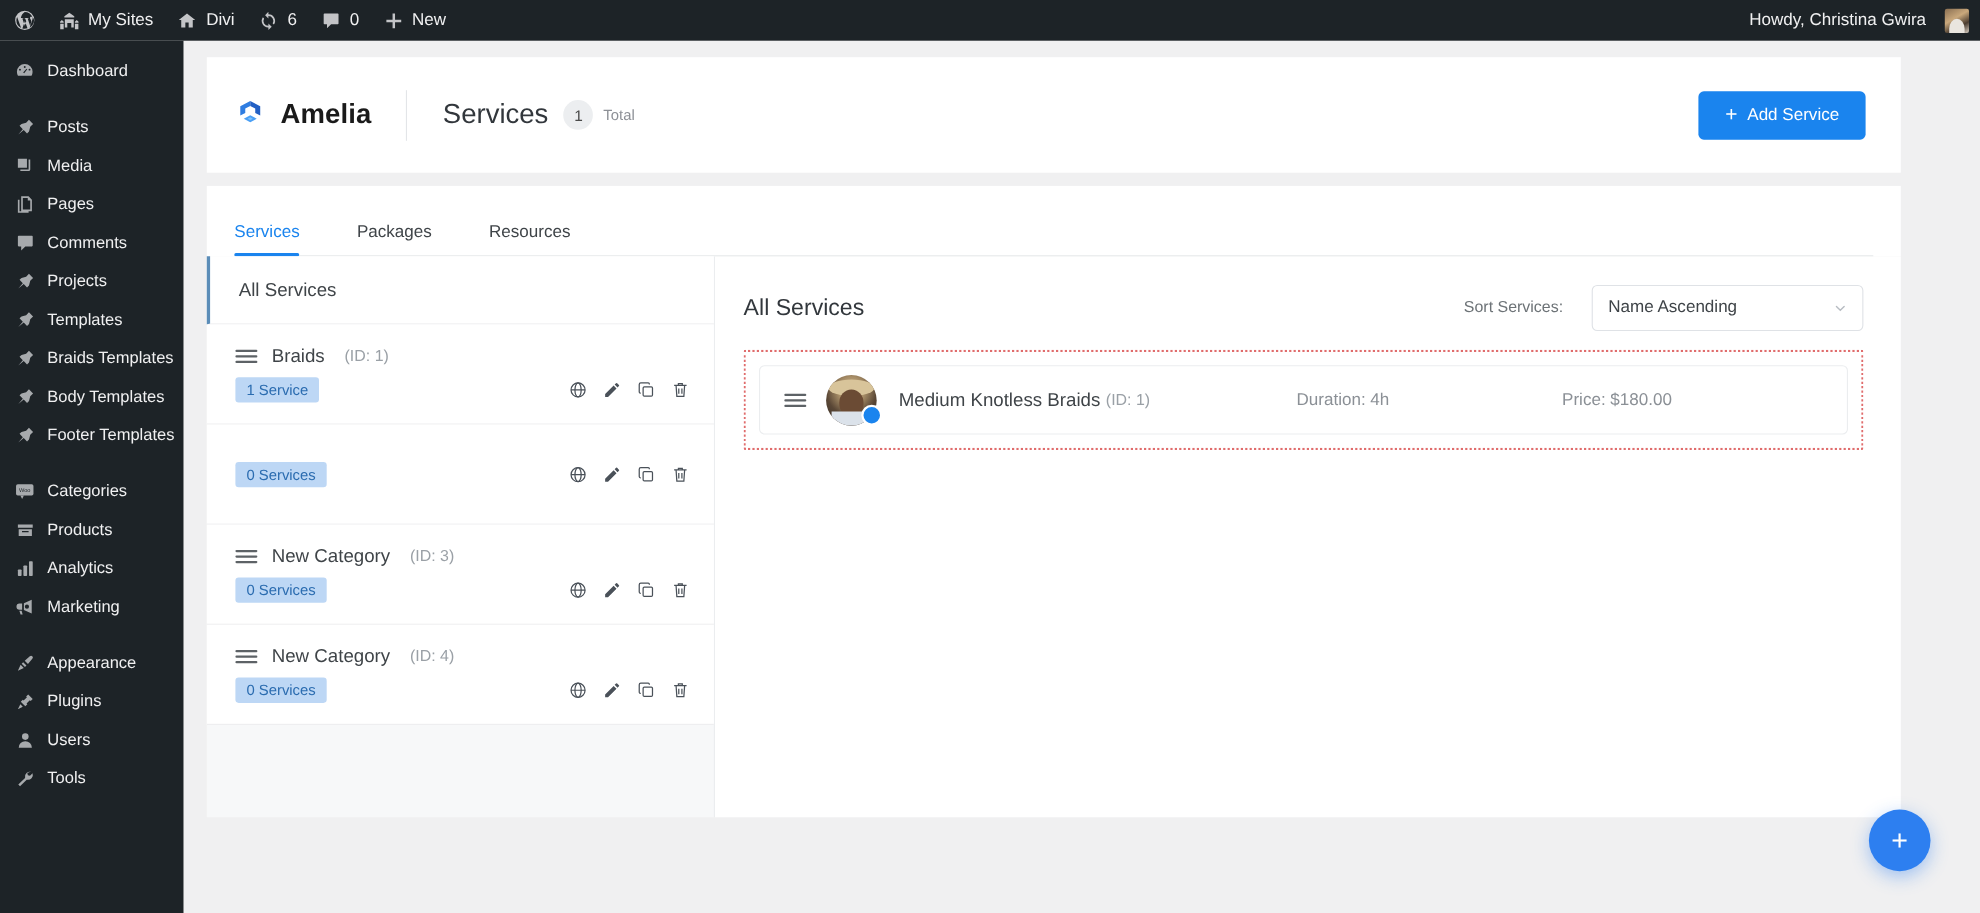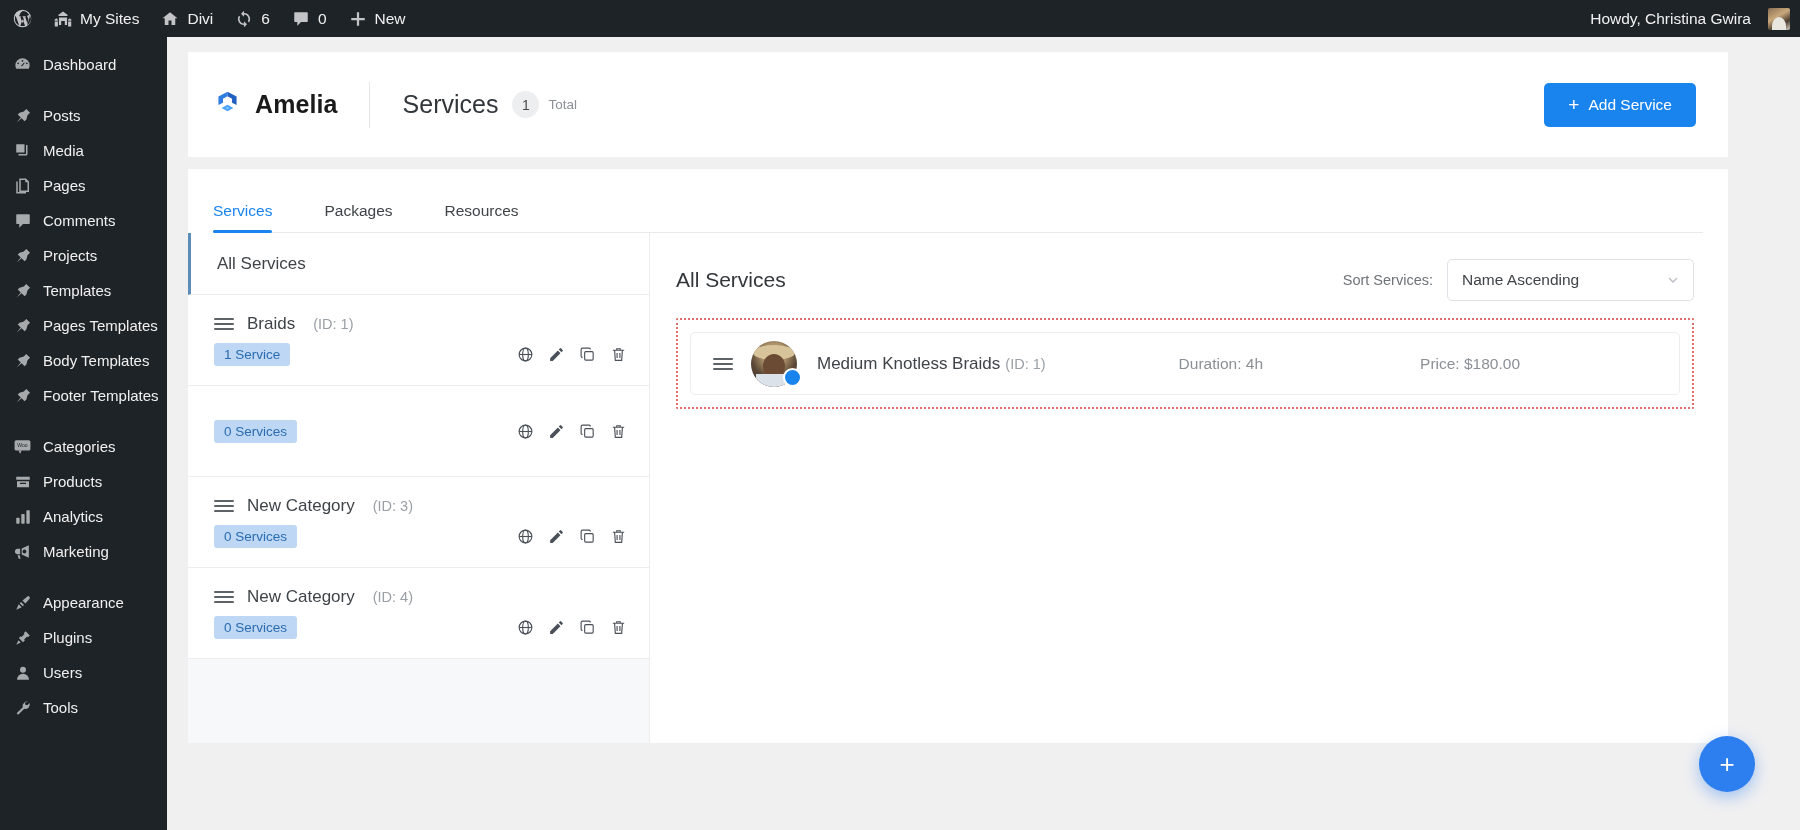--- a/index.html
+++ b/index.html
@@ -156,21 +156,21 @@
     font-size: 13.5px; border-radius: 3px;
     padding: 4px 10px;
   }
   .cat-actions { margin-left: auto; display: flex; align-items: center; gap: 14px; color: #4a5159; }
   .cat-actions .act { cursor: pointer; display: inline-flex; }
 
   
   .am-svc-panel { flex: 1; background: #fff; padding: 30px 34px 0 26px; min-height: 510px; }
   .svc-head { display: flex; align-items: center; height: 34px; }
   .svc-title { font-size: 21px; color: #32373c; }
-  .svc-sort-wrap { margin-left: auto; display: flex; align-items: center; gap: 14px; }
+  .svc-sort-wrap { margin-left: auto; display: flex; align-items: center; gap: 26px; }
   .svc-sort-label { font-size: 14.5px; color: #6d7377; }
   .svc-select {
     width: 247px; height: 42px; border: 1px solid #dfe2e6; border-radius: 5px;
     background: #fff; display: flex; align-items: center;
     padding: 0 13px 0 14px; font-size: 15.5px; color: #3f4448; cursor: pointer; text-align: right;
   }
   .svc-select .chev { margin-left: auto; color: #b7bcc2; font-size: 12px; }
 
   .svc-dropzone {
     margin-top: 21px;
@@ -359,21 +359,21 @@
     </span>
     <span class="mi-label">Templates</span>
   </div>
 
   <div class="menu-item">
     <span class="mi-icon">
       <svg width="18" height="18" viewBox="0 0 24 24" fill="#a7aaad">
           <path d="M16.4 2.6 13 6l-5.6 1.5L5 9.9l4 4-5.5 6.6 6.6-5.5 4 4 2.4-2.4L18 11l3.4-3.4-5-5z"></path>
         </svg>
     </span>
-    <span class="mi-label">Pages Templates</span>
+    <span class="mi-label">Braids Templates</span>
   </div>
 
   <div class="menu-item">
     <span class="mi-icon">
       <svg width="18" height="18" viewBox="0 0 24 24" fill="#a7aaad">
           <path d="M16.4 2.6 13 6l-5.6 1.5L5 9.9l4 4-5.5 6.6 6.6-5.5 4 4 2.4-2.4L18 11l3.4-3.4-5-5z"></path>
         </svg>
     </span>
     <span class="mi-label">Body Templates</span>
   </div>

